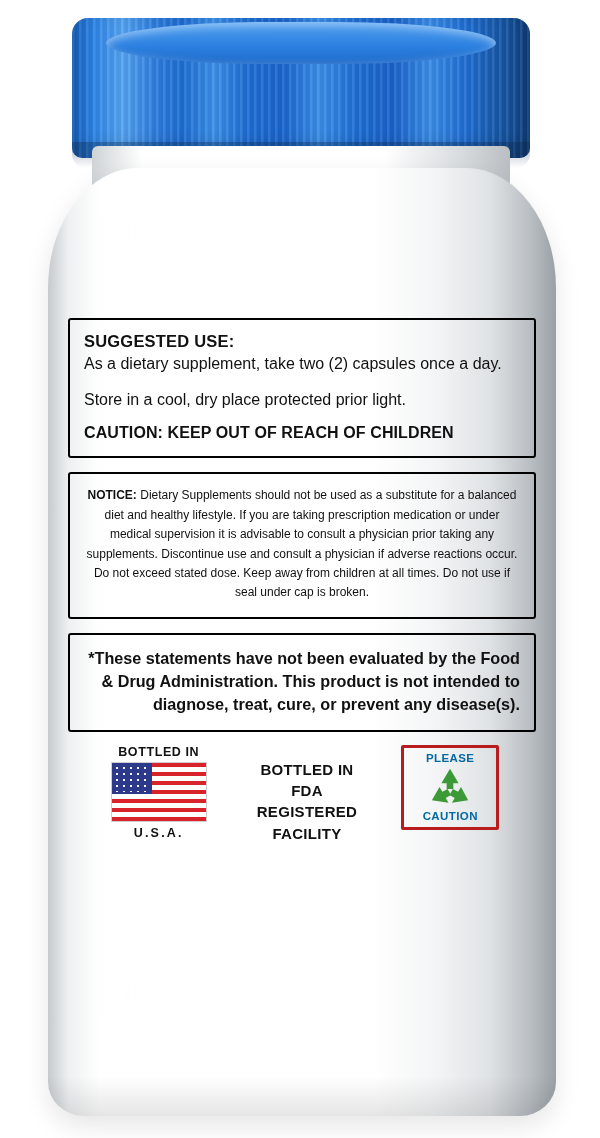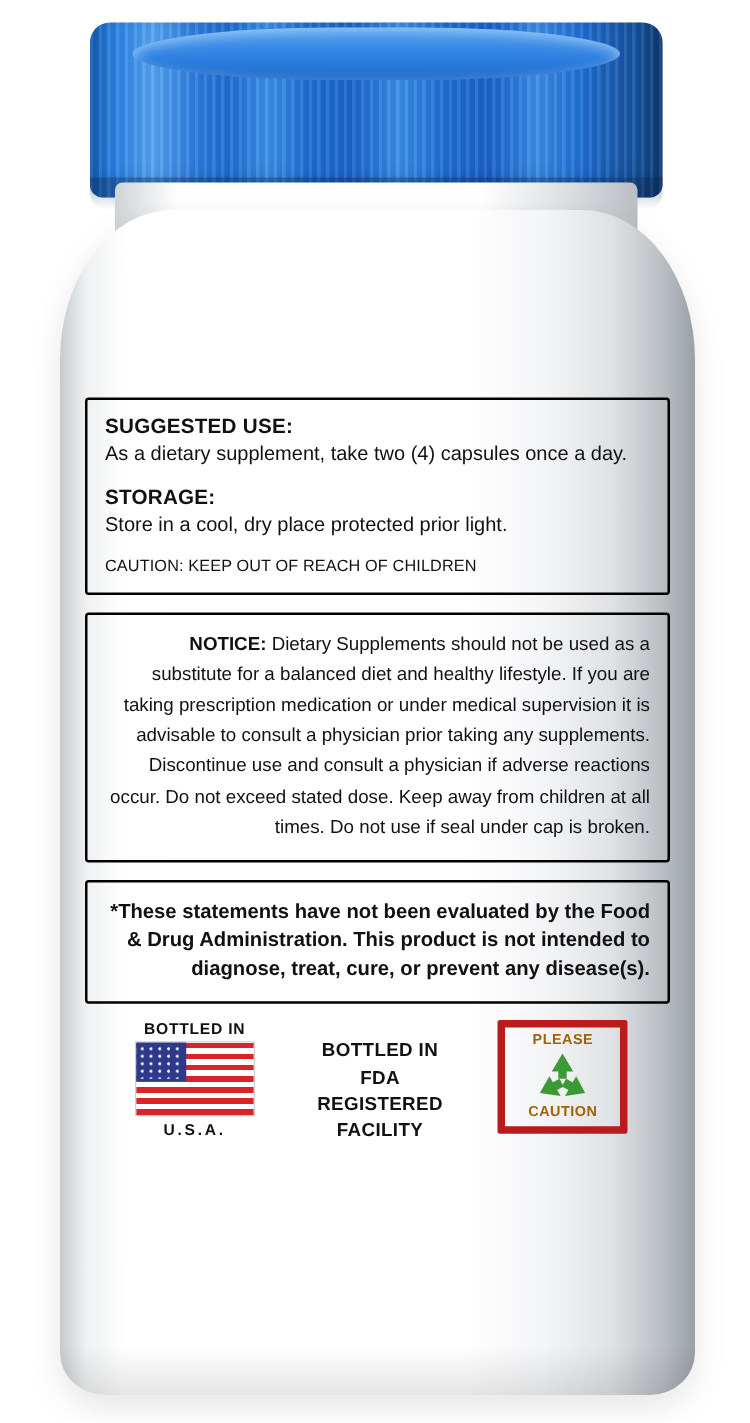--- a/index.html
+++ b/index.html
@@ -162,31 +162,31 @@
     margin: 0 0 2px 0;
   }
   .sec-body {
     font-size: 16px;
     line-height: 1.35;
     margin: 0;
   }
   .gap { height: 14px; }
 
   .caution {
-    font-size: 13px;
-    font-weight: 400;
+    font-size: 16px;
+    font-weight: 700;
     margin: 0;
     letter-spacing: .1px;
   }
 
   .notice-text {
-    font-size: 15px;
+    font-size: 12px;
     line-height: 1.62;
     margin: 0;
-    text-align: right;
+    text-align: center;
   }
   .notice-text b { font-weight: 700; }
 
   .disclaimer {
     font-size: 16.2px;
     line-height: 1.42;
     font-weight: 700;
     margin: 0;
     text-align: right;
   }
@@ -252,24 +252,24 @@
     font-weight: 700;
     line-height: 1.42;
     letter-spacing: .3px;
     padding-top: 14px;
     white-space: pre-line;
   }
 
   .badge-recycle {
     width: 84px;
     text-align: center;
-    border: 6px solid #b91c1c;
+    border: 3px solid #b91c1c;
     border-radius: 2px;
     padding: 4px 4px 5px 4px;
-    color: #a16207;
+    color: #0369a1;
   }
   .recycle-top, .recycle-bottom {
     font-size: 11.5px;
     font-weight: 700;
     letter-spacing: .4px;
   }
   .recycle-mark {
     margin: 2px auto;
     display: block;
   }
@@ -291,25 +291,24 @@
 
     <div class="body">
       <div class="body-gloss"></div>
       <div class="body-bottom-shade"></div>
     </div>
 
     <div class="label">
 
       <div class="panel">
         <p class="sec-head">SUGGESTED USE:</p>
-        <p class="sec-body">As a dietary supplement, take two (4) capsules once a day.</p>
+        <p class="sec-body">As a dietary supplement, take two (2) capsules once a day.</p>
 
         <div class="gap"></div>
 
-        <p class="sec-head">STORAGE:</p>
         <p class="sec-body">Store in a cool, dry place protected prior light.</p>
 
         <div class="gap"></div>
 
         <p class="caution">CAUTION: KEEP OUT OF REACH OF CHILDREN</p>
       </div>
 
       <div class="panel">
         <p class="notice-text"><b>NOTICE:</b><span> Dietary Supplements should not be used as a substitute for a balanced diet and healthy lifestyle. If you are taking prescription medication or under medical supervision it is advisable to consult a physician prior taking any supplements. Discontinue use and consult a physician if adverse reactions occur. Do not exceed stated dose. Keep away from children at all times. Do not use if seal under cap is broken.</span></p>
       </div>

